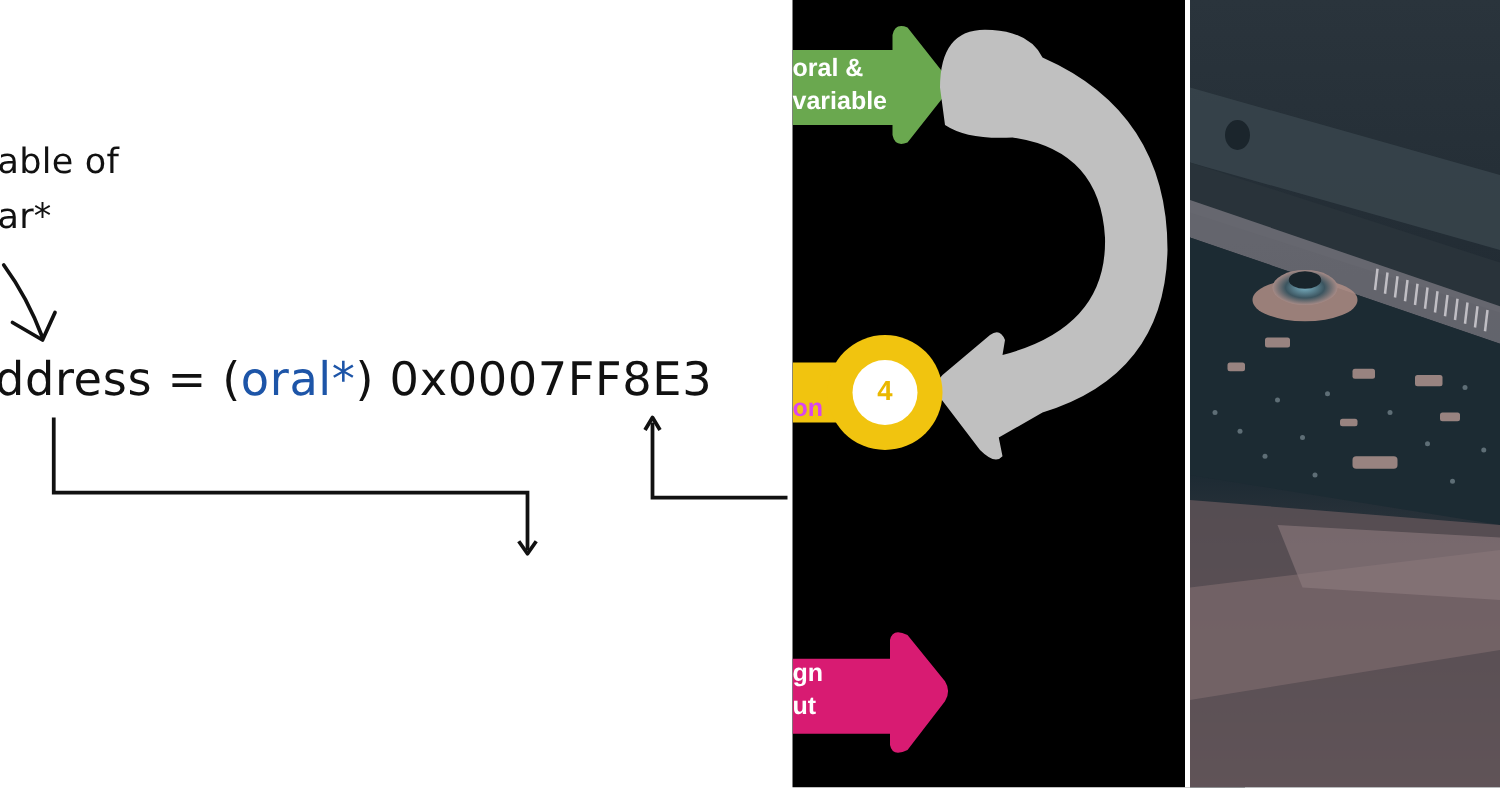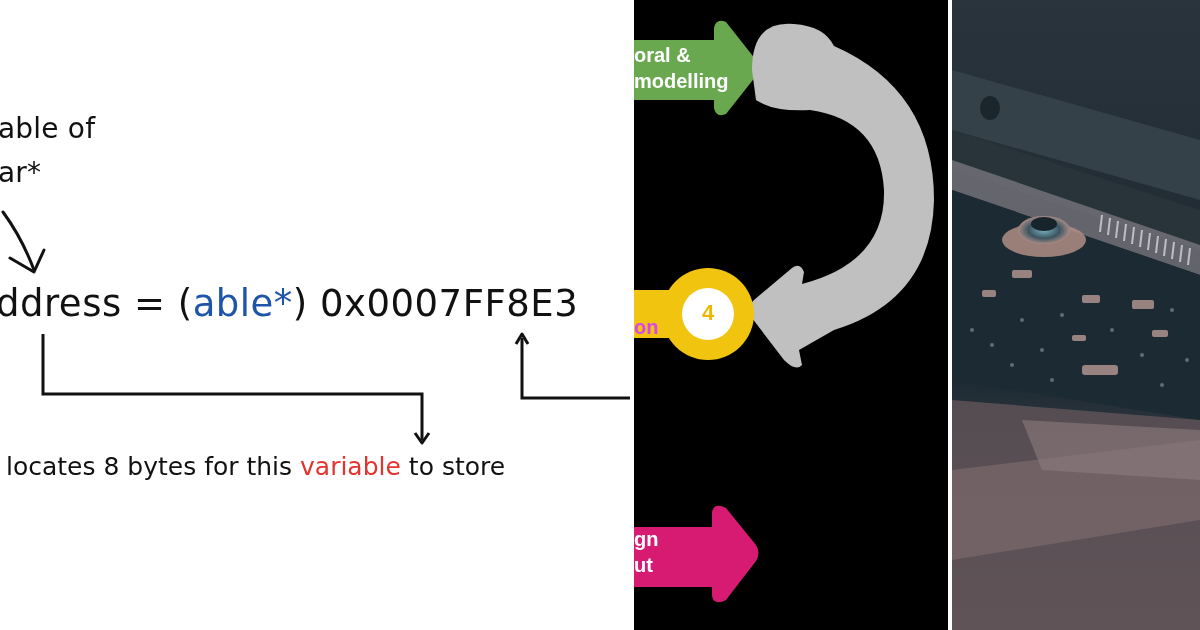--- a/index.html
+++ b/index.html
@@ -52,45 +52,42 @@
     <path d="M 415 433 L 422 443 L 429 433" stroke="#111" stroke-width="3" fill="none" stroke-linejoin="round"></path>
 
     <path d="M 630 398 L 522 398 L 522 338" stroke="#111" stroke-width="3" fill="none"></path>
     <path d="M 516 344 L 522 334 L 528 344" stroke="#111" stroke-width="3" fill="none" stroke-linejoin="round"></path>
   </svg>
 
   <div class="hand t-caption" style="left:-2px; top:112px;">able of</div>
   <div class="hand t-caption" style="left:-2px; top:156px;">ar*</div>
 
   <div class="hand t-code" style="left:-4px; top:282px;">
-    <span>ddress = (</span><span class="blue">able*</span><span>) 0x0007FF8E3</span>
+    <span>ddress = (</span><span class="blue">oral*</span><span>) 0x0007FF8E3</span>
   </div>
 
-  <div class="hand t-desc" style="left:6px; top:452px;">
-    <span>locates 8 bytes for this </span><span class="red">variable</span><span> to store</span>
-  </div>
 </div>
 
 <div class="panel" id="panel-flow">
   <svg width="314" height="630" style="position:absolute;left:0;top:0;">
 
     <path d="M 0 40 L 80 40 L 80 28 Q 82 18 92 22 L 122 60 Q 126 68 122 76 L 92 114 Q 82 118 80 108 L 80 100 L 0 100 Z" fill="#6aa84f"></path>
 
     <path d="M 118 70 Q 118 20 160 24 Q 190 26 200 46 Q 300 90 300 200 Q 298 300 200 330 L 165 350 L 168 365 Q 162 372 150 360 L 118 318 Q 112 308 120 300 L 158 268 Q 166 262 170 272 L 168 284 Q 252 262 250 190 Q 246 120 176 110 Q 140 112 122 100 Z" fill="#c0c0c0"></path>
 
     <rect x="0" y="290" width="70" height="48" fill="#f1c40f"></rect>
     <circle cx="74" cy="314" r="46" fill="#f1c40f"></circle>
     <circle cx="74" cy="314" r="26" fill="#ffffff"></circle>
 
     <path d="M 0 527 L 78 527 L 78 512 Q 80 502 92 508 L 122 545 Q 127 553 122 561 L 92 600 Q 80 606 78 596 L 78 587 L 0 587 Z" fill="#d81b72"></path>
   </svg>
 
   <div class="flow-label" style="left:0; top:42px;">
     <div>oral &amp;</div>
-    <div>modelling</div>
+    <div>variable</div>
   </div>
 
   <div class="flow-label dark" style="left:0; top:314px;">on</div>
   <div class="step-num" style="left:48px; top:300px; width:52px;">4</div>
 
   <div class="flow-label" style="left:0; top:526px;">
     <div>gn</div>
     <div>ut</div>
   </div>
 </div>

